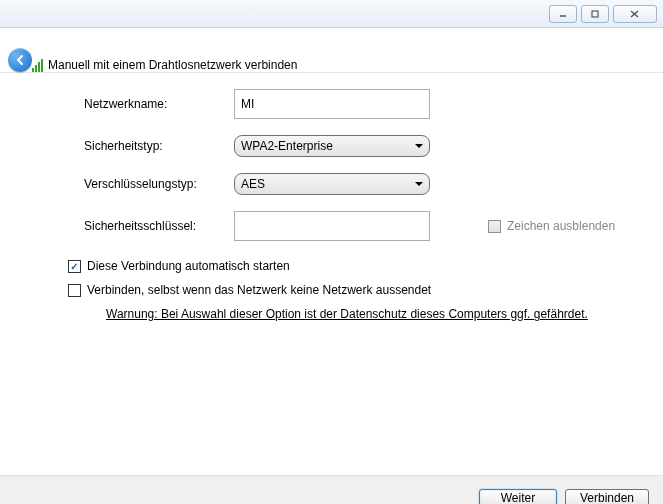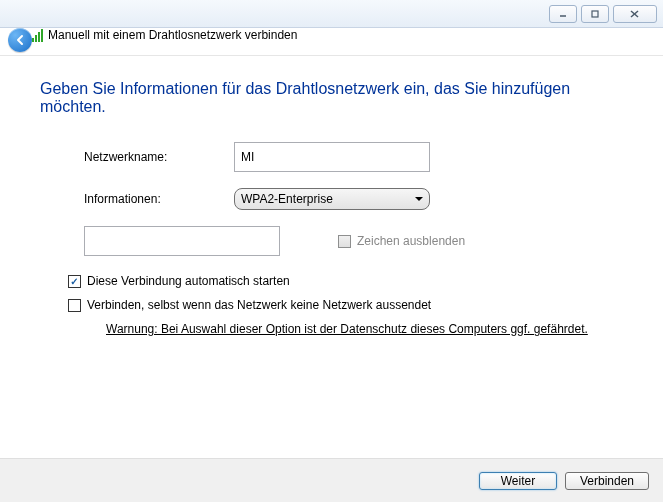--- a/index.html
+++ b/index.html
@@ -30,23 +30,23 @@
     background: linear-gradient(to bottom,#fdfdfe,#e8eef6);
     display: flex;
     align-items: center;
     justify-content: center;
     font-size: 10px;
     color: #4a5a6a;
     cursor: default;
   }
   .tb-btn.close { width: 44px; }
   .header {
-    height: 28px;
-    display: flex;
-    align-items: flex-start;
+    height: 45px;
+    display: flex;
+    align-items: flex-end;
     gap: 0;
     padding: 0 8px;
     border-bottom: 1px solid #e6e6e6;
   }
   .back-btn {
     width: 24px; height: 24px; border-radius: 50%;
     background: radial-gradient(circle at 30% 30%, #6cb6f5, #1a6fc9);
     display: flex; align-items: center; justify-content: center;
     cursor: pointer;
     box-shadow: inset 0 1px 0 rgba(255,255,255,0.4), 0 1px 1px rgba(0,0,0,0.2);
@@ -191,36 +191,42 @@
   <div class="wifi-icon">
     <span></span>
       <span></span>
       <span></span>
       <span></span>
   </div>
   <div class="header-title">Manuell mit einem Drahtlosnetzwerk verbinden</div>
 </div>
 
 <div class="content">
-  <div class="heading">Geben Sie Informationen für das Drahtlosnetzwerk ein, das Sie hinzufügen möchten.</div>
 
   <div class="form-row">
     <div class="form-label">Netzwerkname:</div>
     <input class="text-input" value="MI" style="">
   </div>
 
   <div class="form-row">
-    <div class="form-label">Informationen:</div>
+    <div class="form-label">Sicherheitstyp:</div>
     <div class="select">
       <span>WPA2-Enterprise</span>
     </div>
   </div>
 
-
-  <div class="form-row">
+  <div class="form-row">
+    <div class="form-label">Verschlüsselungstyp:</div>
+    <div class="select">
+      <span>AES</span>
+    </div>
+  </div>
+
+  <div class="form-row">
+    <div class="form-label">Sicherheitsschlüssel:</div>
     <input class="text-input" value="" style="">
     <div class="check-row" style="margin-left:26px;">
       <div class="checkbox"></div>
       <span>Zeichen ausblenden</span>
     </div>
   </div>
 
   <div class="options">
     <div class="opt-row">
       <div class="checkbox2">✓</div>

